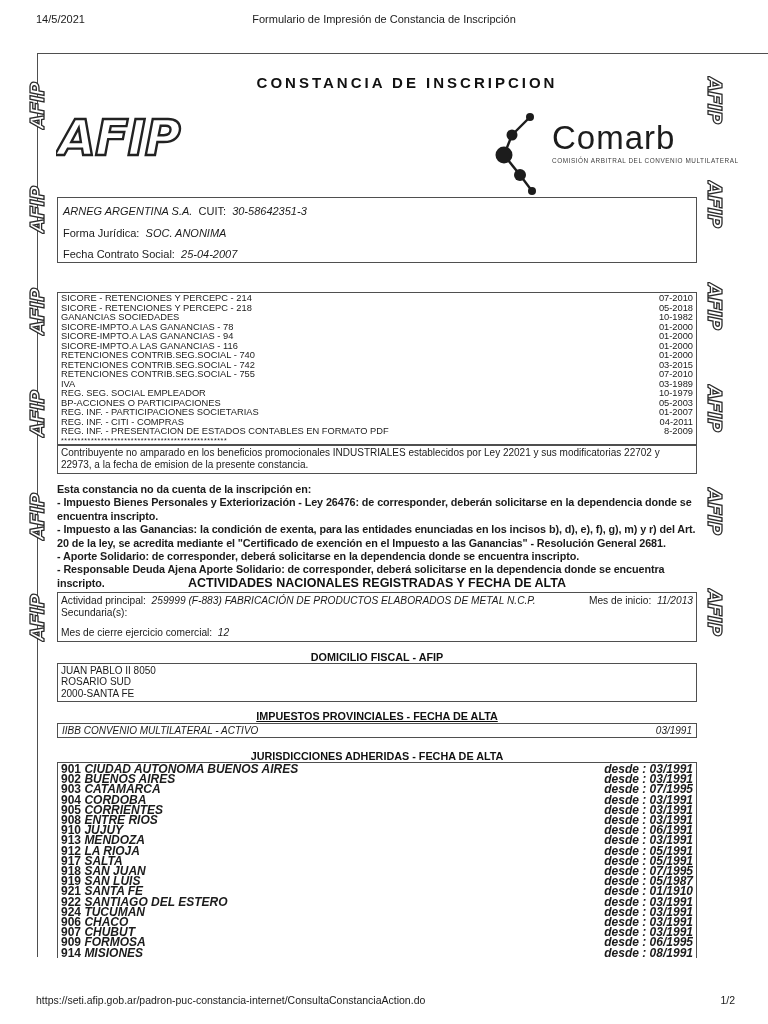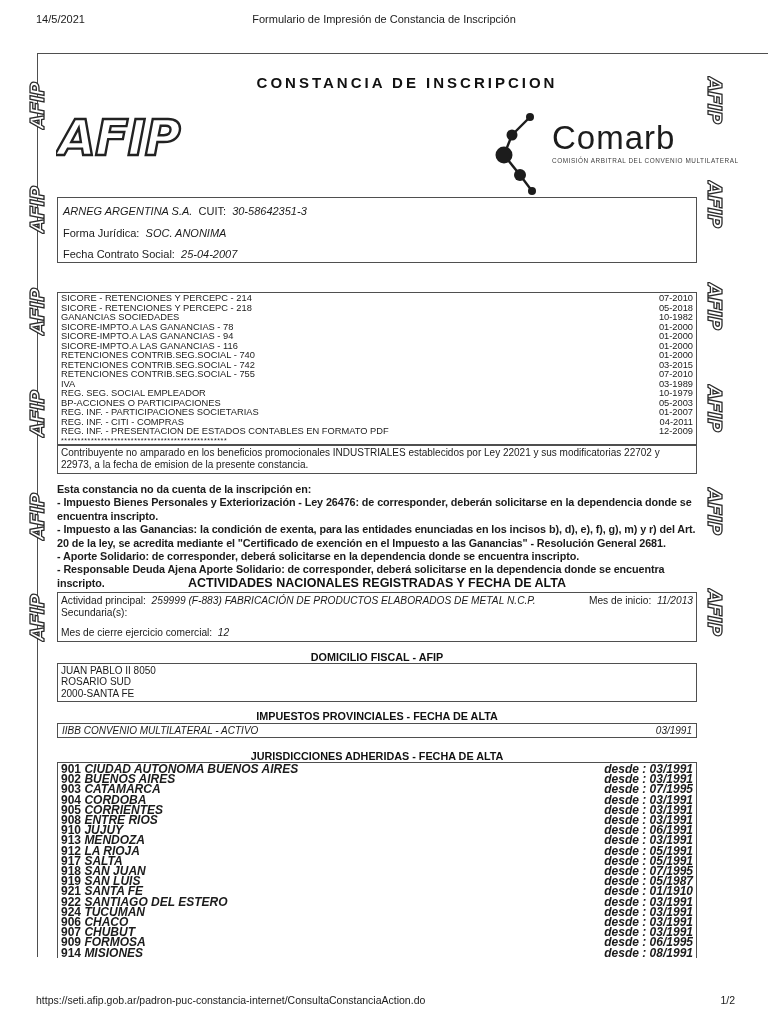--- a/index.html
+++ b/index.html
@@ -201,21 +201,21 @@
             <span class="tdate">01-2007</span>
           </div>
 
           <div class="tax-row">
             <span class="tname">REG. INF. - CITI - COMPRAS</span>
             <span class="tdate">04-2011</span>
           </div>
 
           <div class="tax-row">
             <span class="tname">REG. INF. - PRESENTACION DE ESTADOS CONTABLES EN FORMATO PDF</span>
-            <span class="tdate">12-2009</span>
+            <span class="tdate">8-2009</span>
           </div>
         </div>
       <div class="separator-row">**************************************************</div>
     </div>
 
     <div class="note-box box">Contribuyente no amparado en los beneficios promocionales INDUSTRIALES establecidos por Ley 22021 y sus modificatorias 22702 y 22973, a la fecha de emision de la presente constancia.</div>
 
     <div class="disclaimer">
       <div>Esta constancia no da cuenta de la inscripción en:</div>
       <div>
@@ -252,21 +252,21 @@
     <div class="sec-title-sm" style="top:597px;">DOMICILIO FISCAL - AFIP</div>
     <div class="dom-box box">
 
         <div>JUAN PABLO II 8050</div>
 
         <div>ROSARIO SUD</div>
 
         <div>2000-SANTA FE</div>
       </div>
 
-    <div class="sec-title-sm" style="top:656px;">IMPUESTOS PROVINCIALES - FECHA DE ALTA</div>
+    <div class="sec-title-sm" style="top:656px;text-decoration:underline;">IMPUESTOS PROVINCIALES - FECHA DE ALTA</div>
     <div class="prov-box box">
 
         <div class="prov-row">
           <span>IIBB CONVENIO MULTILATERAL - ACTIVO</span>
           <span>03/1991</span>
         </div>
       </div>
 
     <div class="sec-title-sm" style="top:696px;">JURISDICCIONES ADHERIDAS - FECHA DE ALTA</div>
     <div class="jur-box box">

